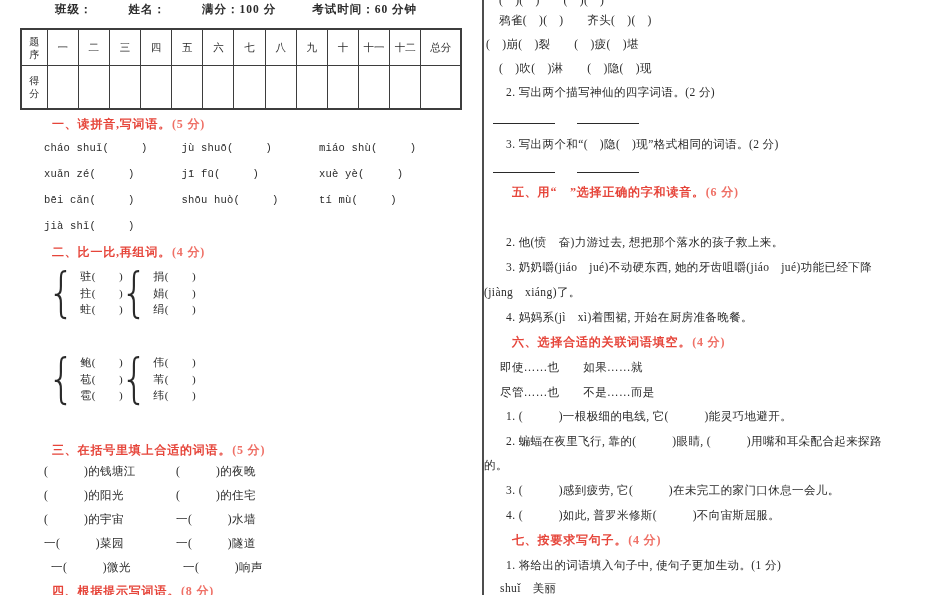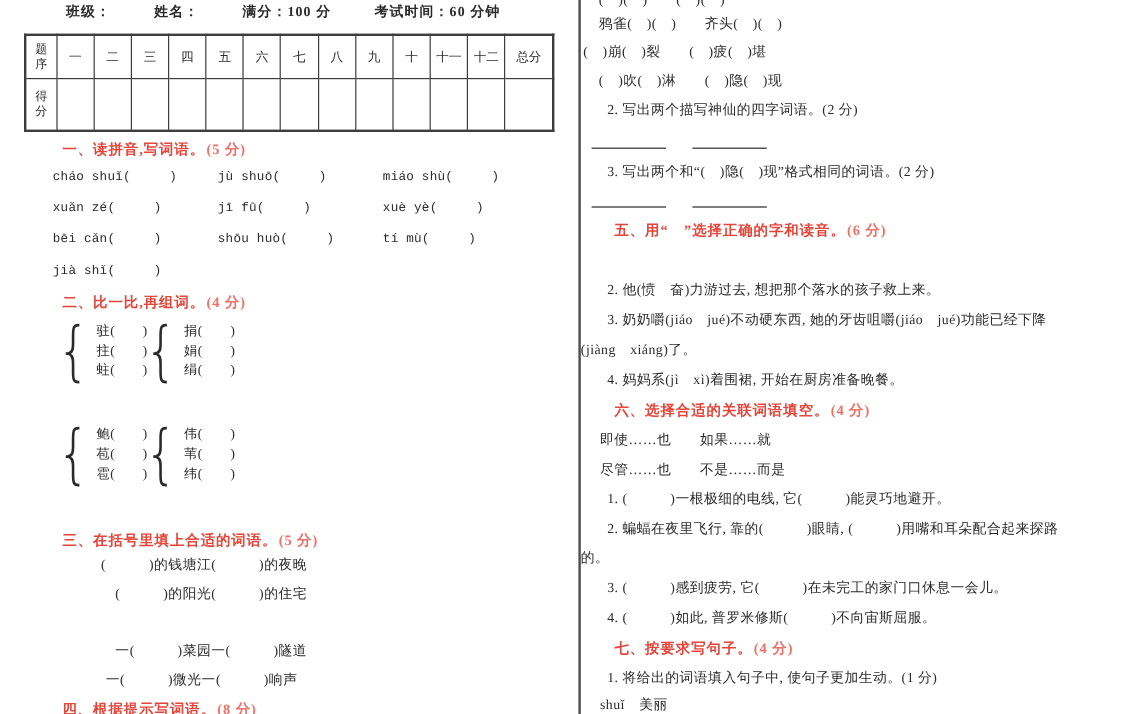--- a/index.html
+++ b/index.html
@@ -22,21 +22,21 @@
   .score-table{position:absolute;top:28px;left:20px;width:442px;border-collapse:collapse;
     table-layout:fixed;border:2px solid #3d3d3d;}
   .score-table td{border:1.3px solid #3d3d3d;text-align:center;vertical-align:middle;
     font-size:10.5px;padding:0;}
   .score-table tr.r1 td{height:35px;}
   .score-table tr.r2 td{height:42px;}
   td.corner span{display:block;font-size:10px;line-height:13px;}
 
   .py{font-family:Liberation Mono, monospace;font-size:10.5px;letter-spacing:0.2px;}
   .pyi{display:inline-block;min-width:131px;}
-  .w132{display:inline-block;min-width:132px;text-align:right;}
+  .w132{display:inline-block;min-width:132px;}
 
   .bgroup{position:absolute;display:flex;align-items:center;}
   .brace{font-size:54px;line-height:48px;font-weight:300;color:#2a2a2a;
     font-family:"DejaVu Sans",sans-serif;transform:scaleX(0.8);}
   .bcol{display:inline-flex;flex-direction:column;margin-left:2px;}
   .bcol span{font-size:11px;line-height:16.5px;letter-spacing:0.5px;}
 
   .blank{display:inline-block;width:62px;height:13px;border-bottom:1.3px solid #2a2a2a;margin-right:22px;}
 </style>
 </head>
@@ -172,24 +172,27 @@
 
     <div class="line heading" style="top:443px;left:52px">
       <span>三、在括号里填上合适的词语。</span><span class="h-score">(5 分)</span>
     </div>
     <div class="line" style="top:464px;left:44px">
       <span class="w132">(　　　)的钱塘江</span><span>(　　　)的夜晚</span>
     </div>
     <div class="line" style="top:488px;left:44px">
       <span class="w132">(　　　)的阳光</span><span>(　　　)的住宅</span>
     </div>
+    <div class="line" style="top:512px;left:44px">
+      <span class="w132">(　　　)的宇宙</span><span>一(　　　)水墙</span>
+    </div>
     <div class="line" style="top:536px;left:44px">
       <span class="w132">一(　　　)菜园</span><span>一(　　　)隧道</span>
     </div>
-    <div class="line" style="top:560px;left:36px">
+    <div class="line" style="top:560px;left:51px">
       <span class="w132">一(　　　)微光</span><span>一(　　　)响声</span>
     </div>
 
     <div class="line heading" style="top:584px;left:52px">
       <span>四、根据提示写词语。</span><span class="h-score">(8 分)</span>
     </div>
   </div>
 
   <div class="divider"></div>
 

